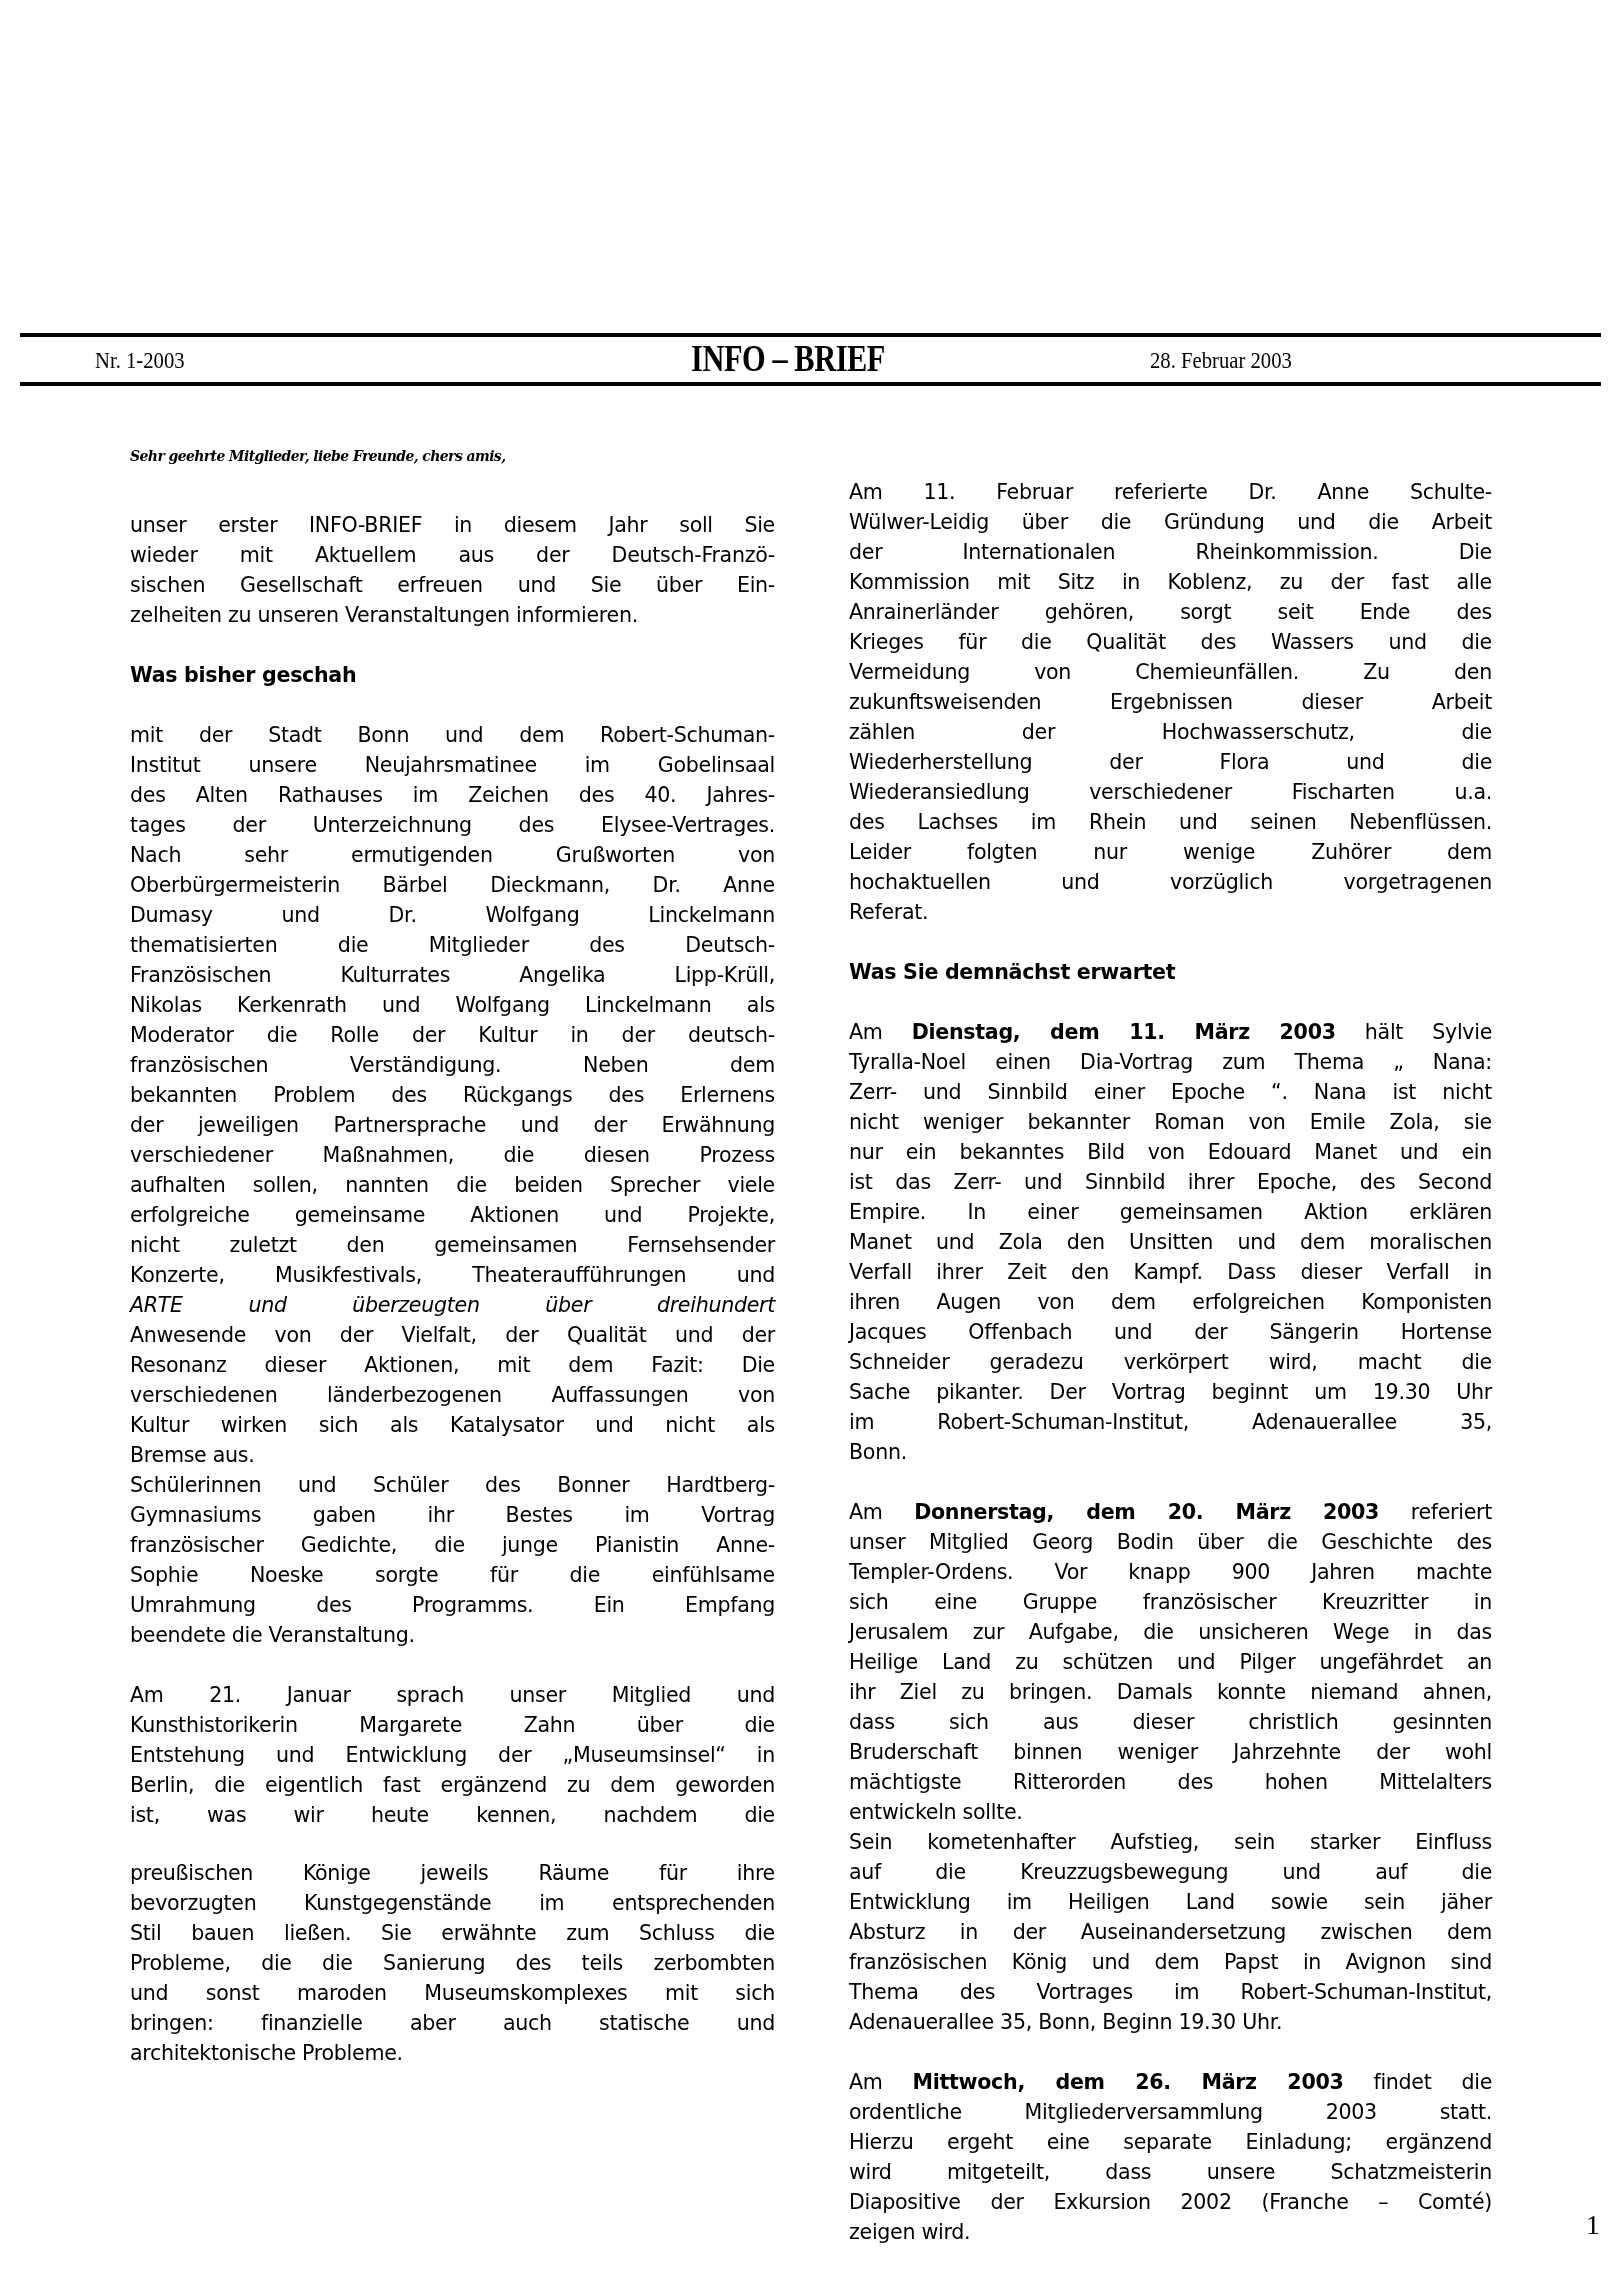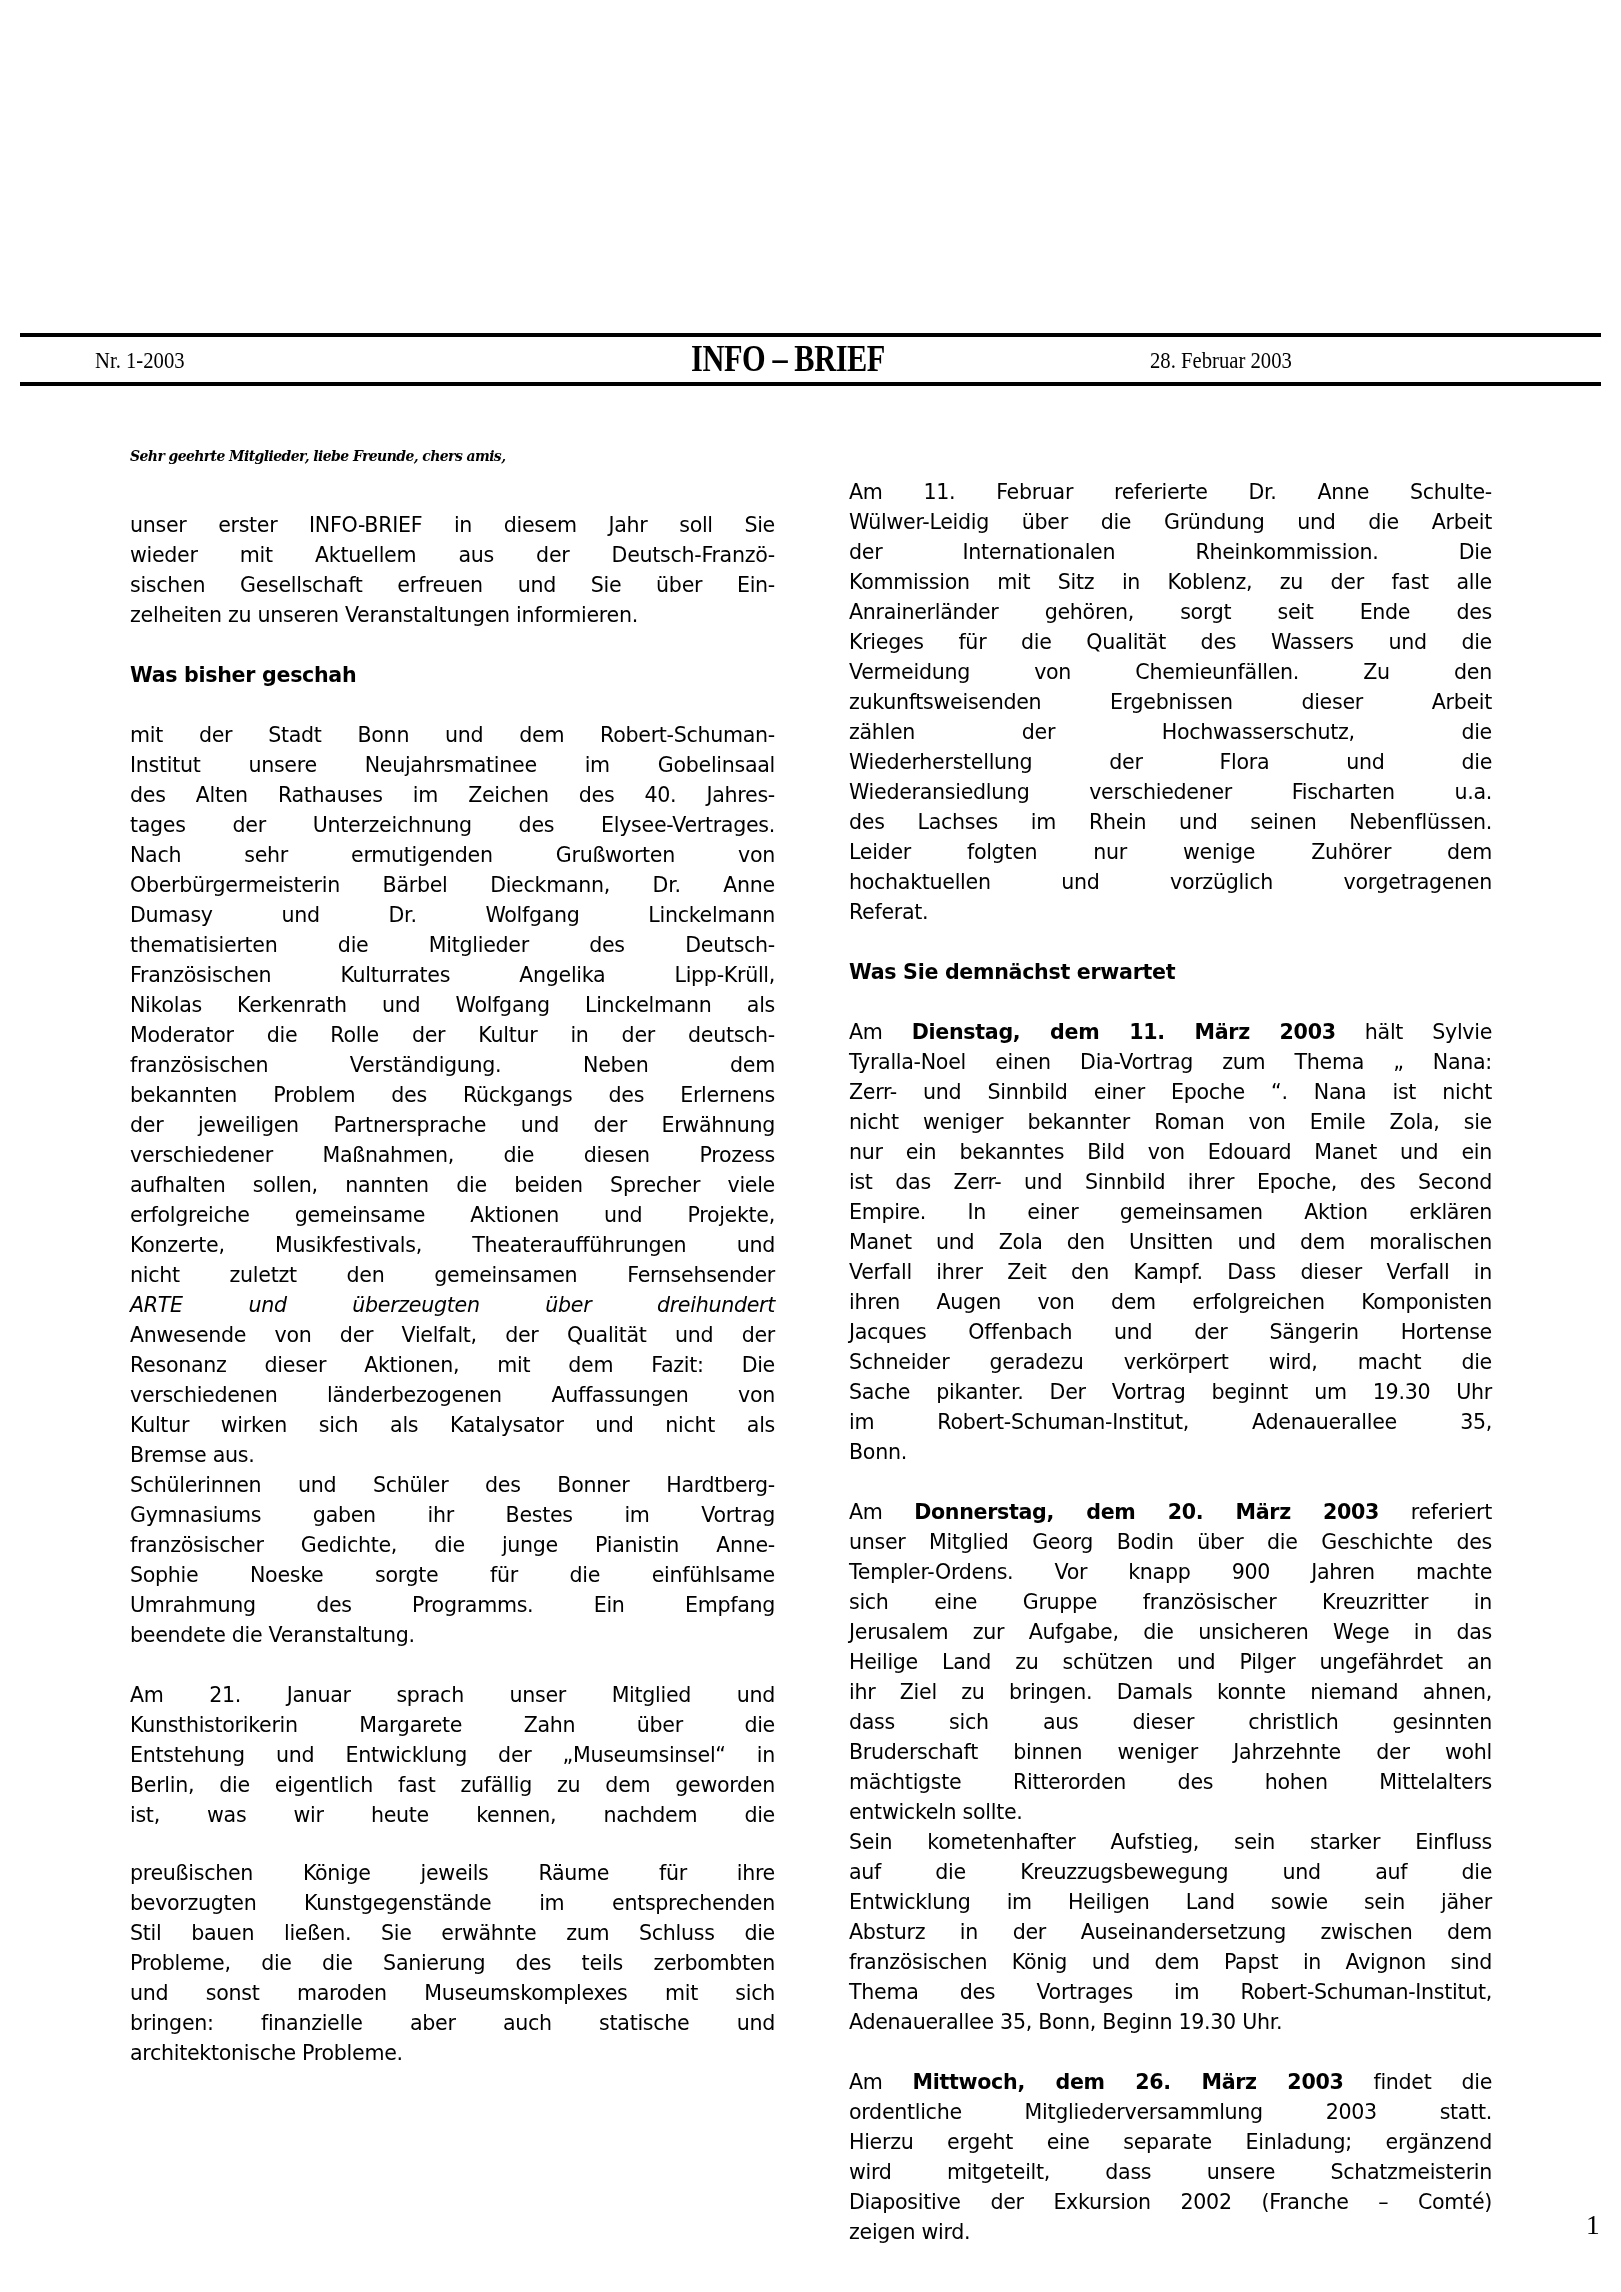--- a/index.html
+++ b/index.html
@@ -52,43 +52,43 @@
     <span class="ln" style="display: block; width: 645px;">thematisierten die Mitglieder des Deutsch-</span>
     <span class="ln" style="display: block; width: 645px;">Französischen Kulturrates Angelika Lipp-Krüll,</span>
     <span class="ln" style="display: block; width: 645px;">Nikolas Kerkenrath und Wolfgang Linckelmann als</span>
     <span class="ln" style="display: block; width: 645px;">Moderator die Rolle der Kultur in der deutsch-</span>
     <span class="ln" style="display: block; width: 645px;">französischen Verständigung. Neben dem</span>
     <span class="ln" style="display: block; width: 645px;">bekannten Problem des Rückgangs des Erlernens</span>
     <span class="ln" style="display: block; width: 645px;">der jeweiligen Partnersprache und der Erwähnung</span>
     <span class="ln" style="display: block; width: 645px;">verschiedener Maßnahmen, die diesen Prozess</span>
     <span class="ln" style="display: block; width: 645px;">aufhalten sollen, nannten die beiden Sprecher viele</span>
     <span class="ln" style="display: block; width: 645px;">erfolgreiche gemeinsame Aktionen und Projekte,</span>
+    <span class="ln" style="display: block; width: 645px;">nicht zuletzt den gemeinsamen Fernsehsender</span>
     <span class="ln" style="display: block; width: 645px;">Konzerte, Musikfestivals, Theateraufführungen und</span>
-    <span class="ln" style="display: block; width: 645px;">nicht zuletzt den gemeinsamen Fernsehsender</span>
     <span class="ln" style="display: block; width: 645px; font-style: italic;">ARTE und überzeugten über dreihundert</span>
     <span class="ln" style="display: block; width: 645px;">Anwesende von der Vielfalt, der Qualität und der</span>
     <span class="ln" style="display: block; width: 645px;">Resonanz dieser Aktionen, mit dem Fazit: Die</span>
     <span class="ln" style="display: block; width: 645px;">verschiedenen länderbezogenen Auffassungen von</span>
     <span class="ln" style="display: block; width: 645px;">Kultur wirken sich als Katalysator und nicht als</span>
     <span class="ln last" style="display: block; width: 645px;">Bremse aus.</span>
   </div>
   <div>
     <span class="ln" style="display: block; width: 645px;">Schülerinnen und Schüler des Bonner Hardtberg-</span>
     <span class="ln" style="display: block; width: 645px;">Gymnasiums gaben ihr Bestes im Vortrag</span>
     <span class="ln" style="display: block; width: 645px;">französischer Gedichte, die junge Pianistin Anne-</span>
     <span class="ln" style="display: block; width: 645px;">Sophie Noeske sorgte für die einfühlsame</span>
     <span class="ln" style="display: block; width: 645px;">Umrahmung des Programms. Ein Empfang</span>
     <span class="ln last" style="display: block; width: 645px;">beendete die Veranstaltung.</span>
   </div>
   <span class="gap"></span>
   <div>
     <span class="ln" style="display: block; width: 645px;">Am 21. Januar sprach unser Mitglied und</span>
     <span class="ln" style="display: block; width: 645px;">Kunsthistorikerin Margarete Zahn über die</span>
     <span class="ln" style="display: block; width: 645px;">Entstehung und Entwicklung der „Museumsinsel“ in</span>
-    <span class="ln" style="display: block; width: 645px;">Berlin, die eigentlich fast zufällig zu dem geworden</span>
+    <span class="ln" style="display: block; width: 645px;">Berlin, die eigentlich fast ergänzend zu dem geworden</span>
     <span class="ln" style="display: block; width: 645px;">ist, was wir heute kennen, nachdem die</span>
     <span class="ln" style="display: block; width: 645px; margin-top: 28px;">preußischen Könige jeweils Räume für ihre</span>
     <span class="ln" style="display: block; width: 645px;">bevorzugten Kunstgegenstände im entsprechenden</span>
     <span class="ln" style="display: block; width: 645px;">Stil bauen ließen. Sie erwähnte zum Schluss die</span>
     <span class="ln" style="display: block; width: 645px;">Probleme, die die Sanierung des teils zerbombten</span>
     <span class="ln" style="display: block; width: 645px;">und sonst maroden Museumskomplexes mit sich</span>
     <span class="ln" style="display: block; width: 645px;">bringen: finanzielle aber auch statische und</span>
     <span class="ln last" style="display: block; width: 645px;">architektonische Probleme.</span>
   </div>
 </div>

